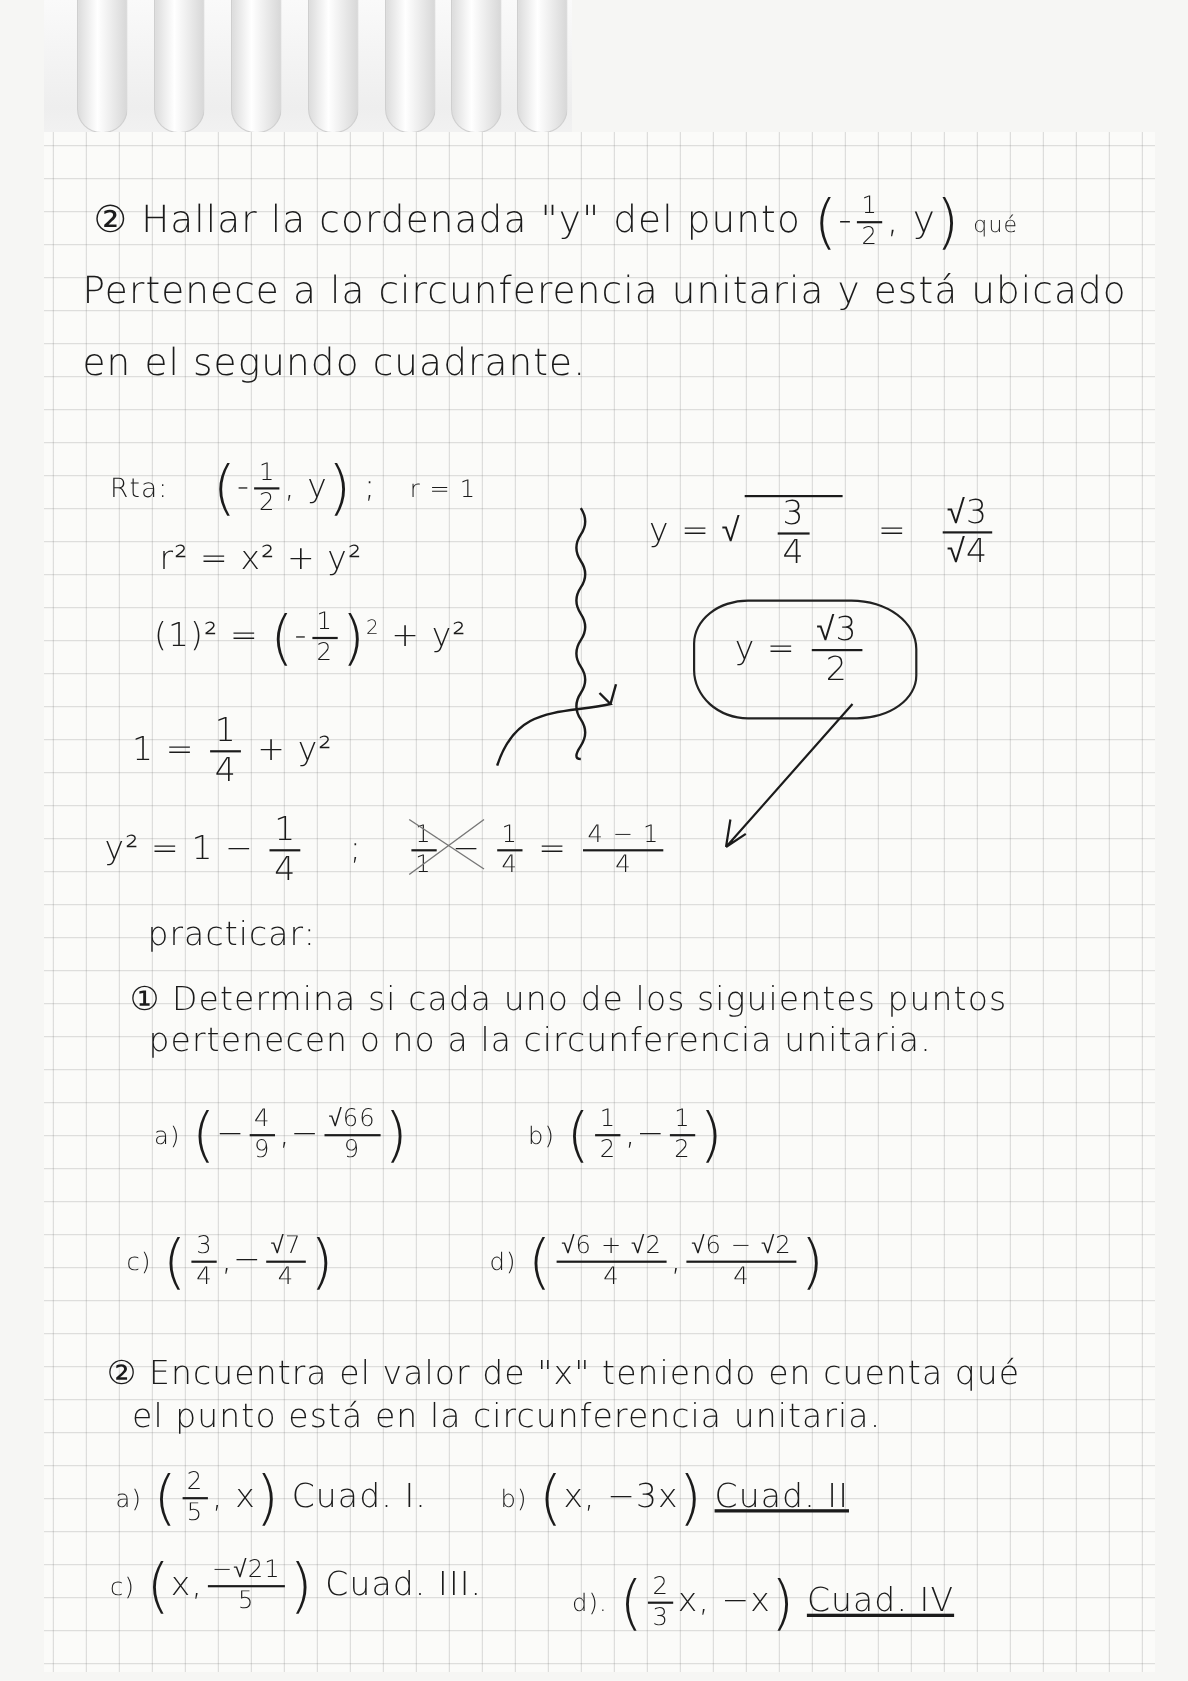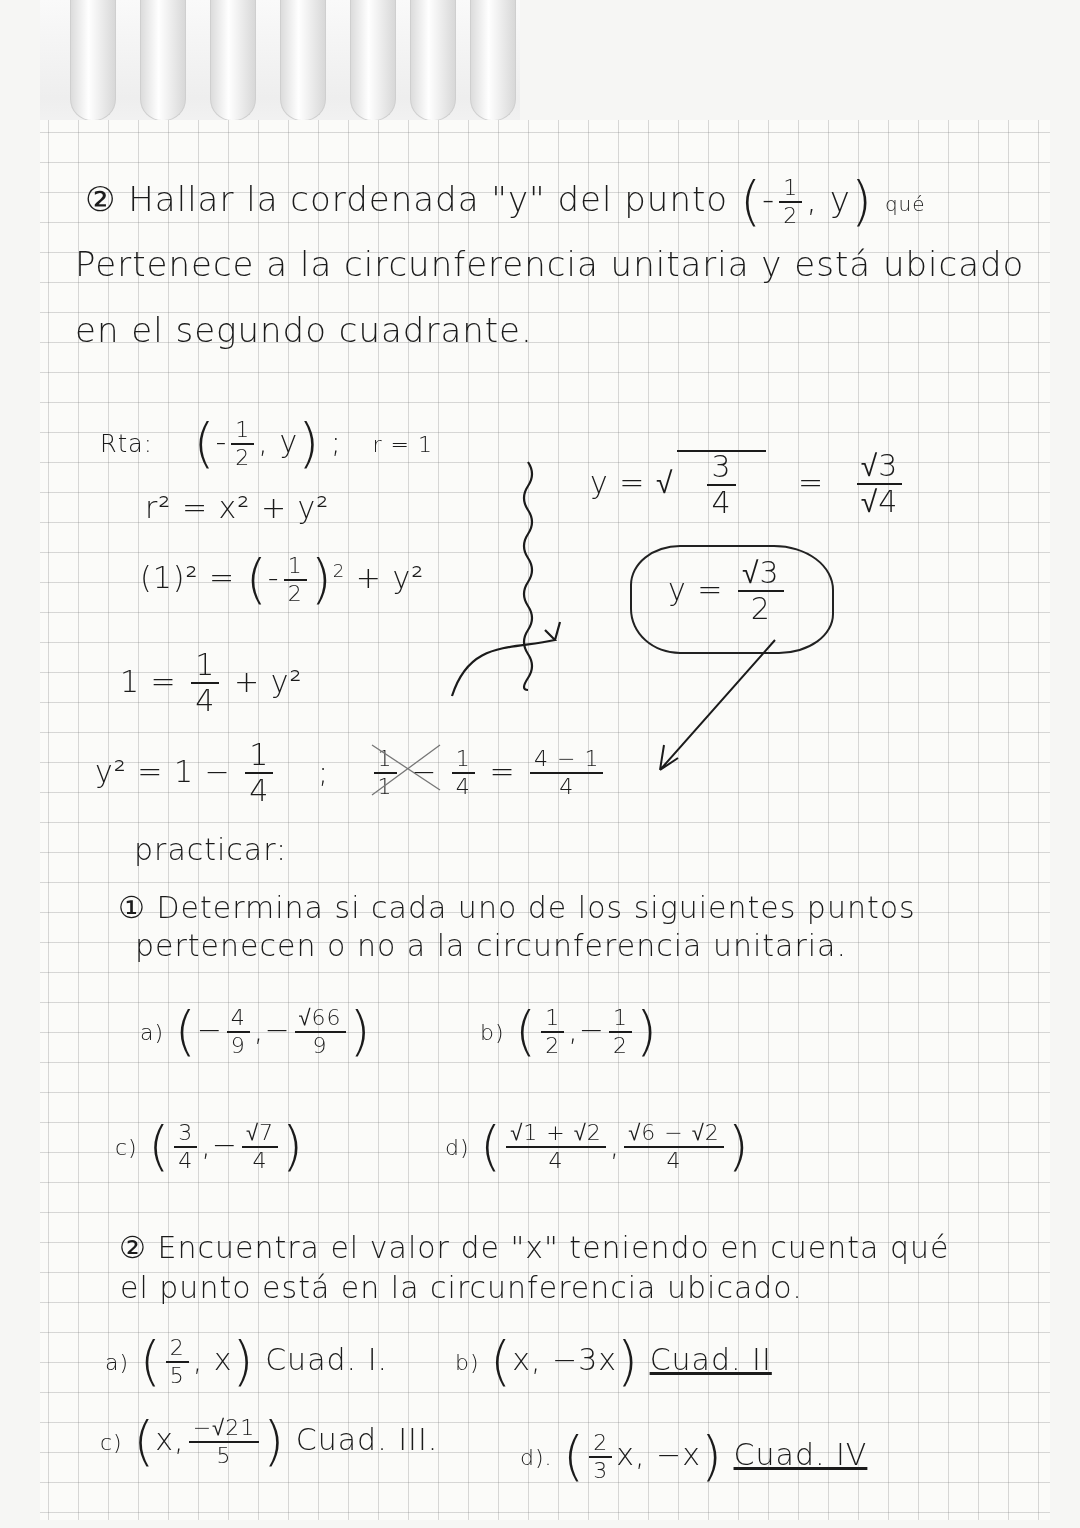--- a/index.html
+++ b/index.html
@@ -198,33 +198,33 @@
       <span class="num">3</span>
       <span class="den">4</span>
     </span>,<span>−</span><span class="frac small">
       <span class="num">√7</span>
       <span class="den">4</span>
     </span><span class="paren">)</span>
 </div>
 <div class="hw mid" style="left:445px; top:1115px;">
   <span style="font-size:22px;">d)</span>
   <span class="paren">(</span><span class="frac small">
-      <span class="num">√1 + √2</span>
+      <span class="num">√6 + √2</span>
       <span class="den">4</span>
     </span>,<span class="frac small">
       <span class="num">√6 − √2</span>
       <span class="den">4</span>
     </span><span class="paren">)</span>
 </div>
 
-<div class="hw mid" style="left:119px; top:1230px;">
+<div class="hw mid" style="left:97px; top:1230px;">
   <span>②</span>
   <span>Encuentra el valor de "x" teniendo en cuenta qué</span>
 </div>
-<div class="hw mid" style="left:120px; top:1270px;">el punto está en la circunferencia ubicado.</div>
+<div class="hw mid" style="left:120px; top:1270px;">el punto está en la circunferencia unitaria.</div>
 
 <div class="hw mid" style="left:105px; top:1330px;">
   <span style="font-size:22px;">a)</span>
   <span class="paren">(</span><span class="frac small">
       <span class="num">2</span>
       <span class="den">5</span>
     </span>, <span>x</span><span class="paren">)</span>
   <span>Cuad. I.</span>
 </div>
 <div class="hw mid" style="left:455px; top:1330px;">

